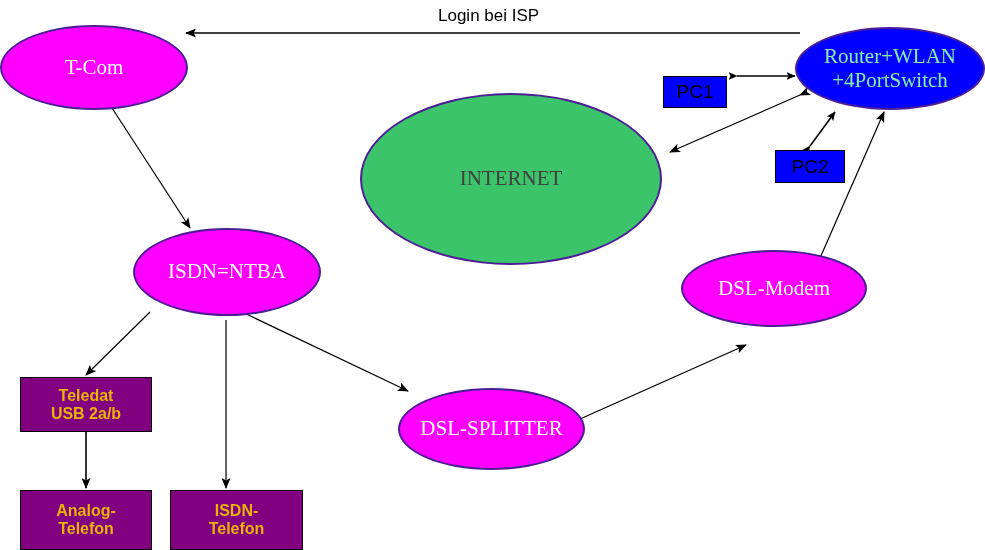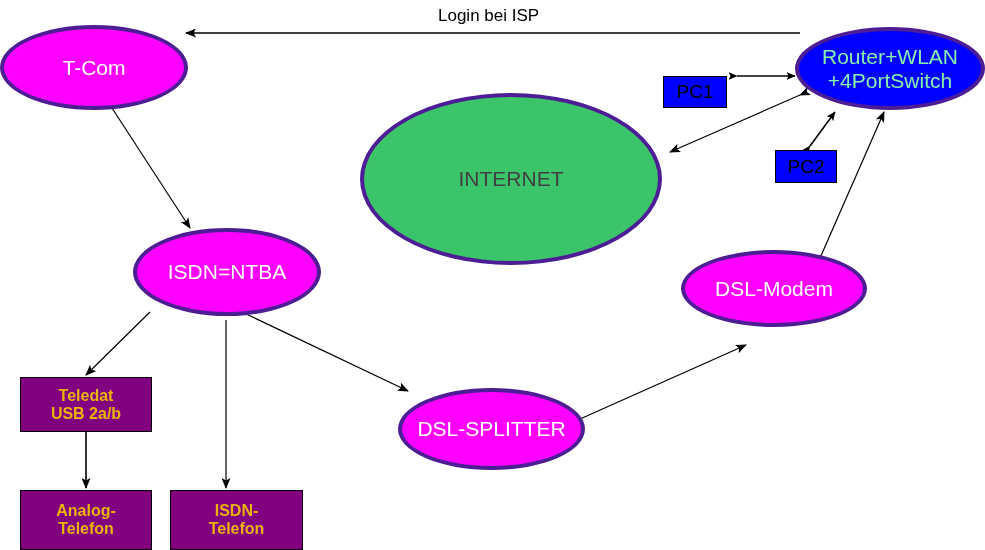--- a/index.html
+++ b/index.html
@@ -30,21 +30,22 @@
     display: flex;
     align-items: center;
     justify-content: center;
     text-align: center;
     box-sizing: border-box;
     line-height: 1.12;
     z-index: 5;
   }
   .ellipse {
     border-radius: 50%;
-    border: 4px solid #4c1d95;
+    border: 2px solid #4c1d95;
+    font-family: Liberation Serif, serif;
   }
   .rect {
     border: 1px solid #000000;
   }
   .magenta { background: #ff00ff; color: #ffffff; }
   .green   { background: #3cc46b; color: #404040; align-items: center; }
   .blue-e  { background: #0000ff; color: #86efac; }
   .blue-r  { background: #0000ff; color: #000000; }
   .purple  { background: #800080; color: #eab308; font-weight: bold; }
 
@@ -151,21 +152,21 @@
   </div>
 
   <div class="node ellipse magenta dsl-splitter" style="left:398px; top:388px; width:187px; height:82px;">
     <span>DSL-SPLITTER</span>
   </div>
 
   <div class="node rect blue-r pcbox" style="left:663px; top:76px; width:64px; height:32px;">
     <span>PC1</span>
   </div>
 
-  <div class="node rect blue-r pcbox" style="left:775px; top:150px; width:62px; height:33px;">
+  <div class="node rect blue-r pcbox" style="left:775px; top:150px; width:70px; height:33px;">
     <span>PC2</span>
   </div>
 
   <div class="node rect purple phonebox" style="left:20px; top:377px; width:132px; height:55px;">
     <span>
       <span>Teledat</span><br>
       <span>USB 2a/b</span>
     </span>
   </div>
 

